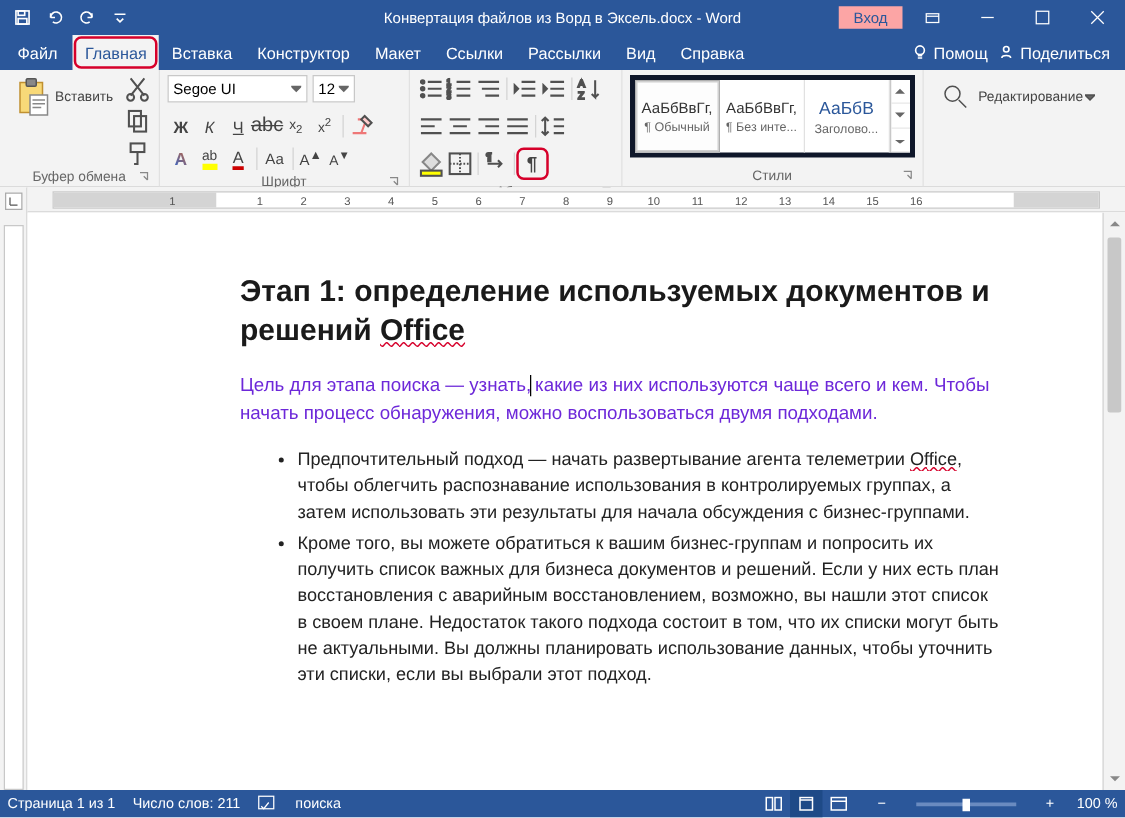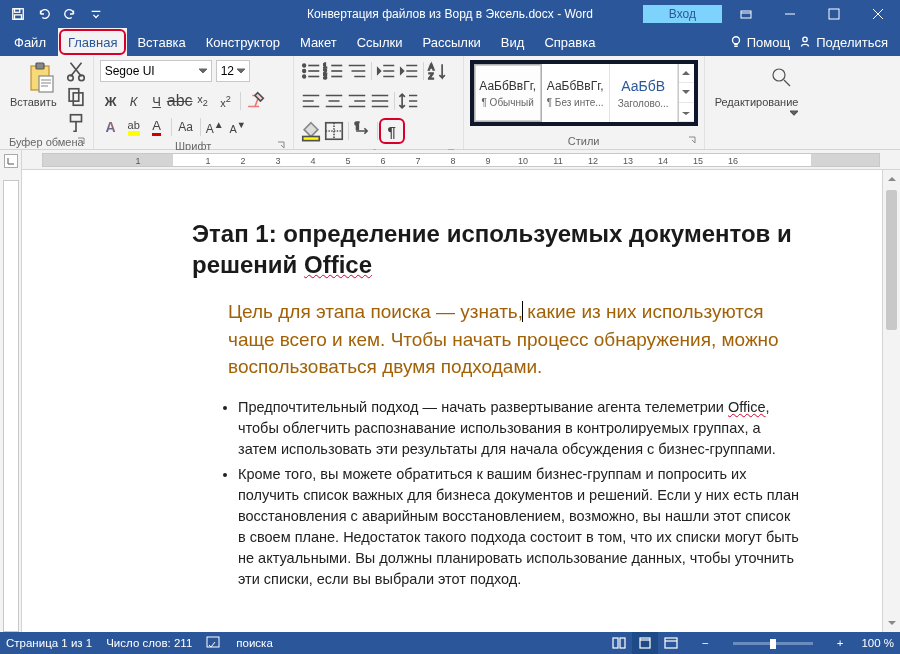--- a/index.html
+++ b/index.html
@@ -5,21 +5,21 @@
   * { box-sizing: border-box; margin: 0; padding: 0; }
   body { font-family: "Segoe UI", Tahoma, sans-serif; font-size: 12px; background: #fff; width: 900px; height: 654px; overflow: hidden; position: relative; }
   
   
   .titlebar { background: #2b579a; height: 28px; display: flex; align-items: center; color: #fff; font-size: 12px; position: relative; }
   .qat { display: flex; align-items: center; gap: 2px; padding-left: 6px; }
   .qat-btn { width: 24px; height: 24px; display: flex; align-items: center; justify-content: center; cursor: pointer; }
   .qat-btn svg { width: 14px; height: 14px; stroke: #fff; fill: none; stroke-width: 1.5; }
   .title-text { position: absolute; left: 50%; transform: translateX(-50%); white-space: nowrap; }
   .titlebar-right { margin-left: auto; display: flex; align-items: center; gap: 4px; padding-right: 2px; }
-  .login-btn { background: #7dd3fc; color: #2b579a; padding: 2px 26px; font-size: 12px; cursor: pointer; }
+  .login-btn { background: #fca5a5; color: #2b579a; padding: 2px 12px; font-size: 12px; cursor: pointer; }
   .win-btn { width: 40px; height: 28px; display: flex; align-items: center; justify-content: center; cursor: pointer; }
   .win-btn svg { width: 12px; height: 12px; stroke: #fff; fill: none; stroke-width: 1; }
 
   
   .ribbon-tabs { background: #2b579a; height: 28px; display: flex; align-items: stretch; color: #fff; padding: 0 4px; }
   .ribbon-tab { padding: 0 10px; display: flex; align-items: center; cursor: pointer; font-size: 13px; }
   .ribbon-tab.file { margin-right: 2px; }
   .ribbon-tab.active { background: #f3f3f3; color: #2b579a; position: relative; }
   .ribbon-tab.active.highlighted::after { content: ""; position: absolute; inset: 1px; border: 2px solid #d6002a; border-radius: 6px; pointer-events: none; }
   .ribbon-right { margin-left: auto; display: flex; align-items: center; gap: 8px; padding-right: 8px; }
@@ -27,21 +27,21 @@
   .ribbon-right-item svg { width: 14px; height: 14px; stroke: #fff; fill: none; stroke-width: 1.5; }
 
   
   .ribbon { background: #f3f3f3; border-bottom: 1px solid #d4d4d4; height: 94px; display: flex; }
   .group { border-right: 1px solid #e1e1e1; padding: 4px 6px 2px 6px; display: flex; flex-direction: column; }
   .group-body { flex: 1; display: flex; align-items: flex-start; gap: 4px; }
   .group-label { text-align: center; font-size: 11px; color: #666; padding-top: 2px; display: flex; justify-content: center; align-items: center; position: relative; }
   .group-label .launcher { position: absolute; right: 0; bottom: 0; width: 12px; height: 12px; cursor: pointer; }
   .group-label .launcher svg { width: 10px; height: 10px; stroke: #888; fill: none; }
 
-  .big-btn { display: flex; flex-direction: column; align-items: flex-end; gap: 2px; padding: 2px 4px; cursor: pointer; }
+  .big-btn { display: flex; flex-direction: row; align-items: center; gap: 2px; padding: 2px 4px; cursor: pointer; }
   .big-btn .icon { width: 32px; height: 32px; display: flex; align-items: center; justify-content: center; }
   .big-btn .label { font-size: 11px; color: #444; text-align: center; line-height: 1.1; }
   .small-col { display: flex; flex-direction: column; gap: 4px; }
   .small-btn { width: 22px; height: 22px; display: flex; align-items: center; justify-content: center; cursor: pointer; }
   .small-btn svg, .big-btn svg { stroke: #505050; fill: none; stroke-width: 1.2; }
 
   .font-row { display: flex; gap: 4px; align-items: center; margin-bottom: 4px; }
   .font-combo { border: 1px solid #c8c8c8; background: #fff; height: 22px; display: flex; align-items: center; padding: 0 4px; font-size: 12px; cursor: pointer; }
   .font-name { width: 112px; gap: 32px; }
   .font-size { width: 34px; }
@@ -80,21 +80,21 @@
   .tick{position:absolute;top:2px;font-size:9px;color:#555; transform:translateX(-50%);}
   .doc-scroll { flex:1; background:#fff; overflow:hidden; position:relative;}
   .page { position:absolute; left:40px; top:8px; right:30px; background:#fff; padding: 40px 70px 20px 130px; }
   .vscroll { position:absolute; right:0; top:0; bottom:0; width:18px; background:#f3f3f3; border-left:1px solid #d4d4d4;}
   .vscroll-btn{height:18px;display:flex;align-items:center;justify-content:center;cursor:pointer;}
   .vscroll-btn svg{width:8px;height:8px;fill:#888;}
   .vscroll-thumb{position:absolute;left:3px;right:3px;top:20px;height:140px;background:#c8c8c8;border-radius:2px;cursor:pointer;}
 
   .doc-h1 { font-size: 24px; font-weight: 600; color: #1a1a1a; line-height: 1.3; margin-bottom: 18px; }
   .doc-h1 .underline { text-decoration: underline; text-decoration-color: #d6002a; text-decoration-style: wavy; text-decoration-thickness:1px;}
-  .doc-p { font-size: 19px; color: #a16207; line-height: 1.45; margin-bottom: 16px; margin-left: 36px; }
+  .doc-p { font-size: 15px; color: #6d28d9; line-height: 1.45; margin-bottom: 16px; }
   .doc-ul { list-style: disc; padding-left: 46px; }
   .doc-ul li { font-size: 14.5px; color: #222; line-height: 1.45; margin-bottom: 4px; }
   .wavyred{ text-decoration: underline wavy #d6002a; text-decoration-thickness:1px;}
   .cursor-mark{ border-left:1px solid #000; margin:0 -1px;}
 
   
   .statusbar { position: absolute; bottom: 0; left: 0; right: 0; height: 22px; background: #2b579a; color: #fff; display: flex; align-items: center; font-size: 11.5px; padding: 0 6px; gap: 14px; }
   .statusbar .spacer { flex: 1; }
   .status-item { cursor: pointer; display:flex; align-items:center; gap:4px;}
   .view-btns { display: flex; gap: 0; }

